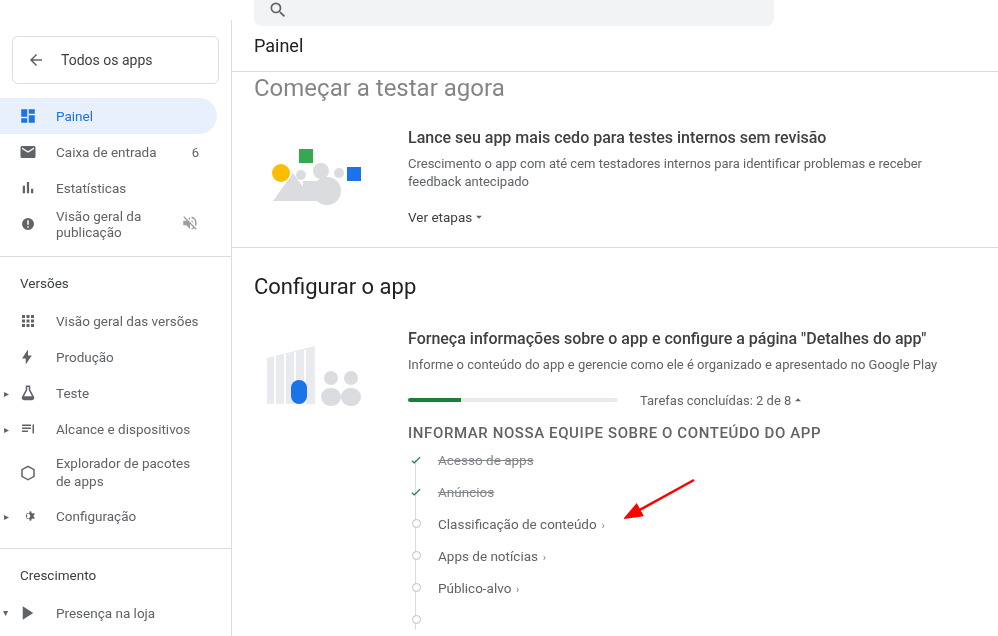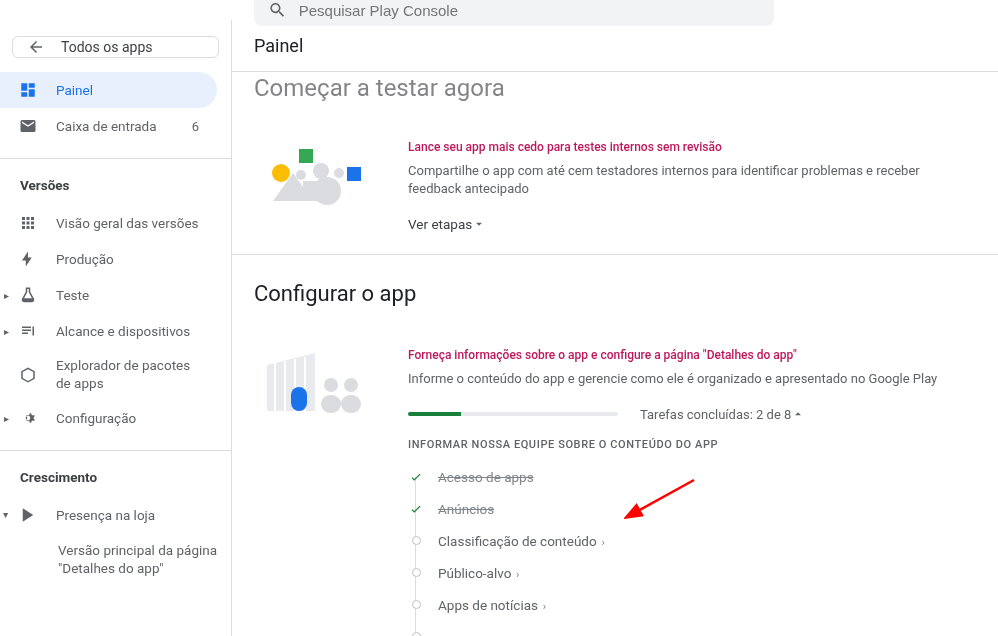--- a/index.html
+++ b/index.html
@@ -54,21 +54,21 @@
   .sidebar {
     width: 232px;
     border-right: 1px solid #dadce0;
     padding: 6px 0 20px;
     flex-shrink: 0;
   }
   .all-apps {
     margin: 10px 12px 8px;
     border: 1px solid #dadce0;
     border-radius: 6px;
-    height: 22px;
+    height: 48px;
     display: flex;
     align-items: center;
     padding: 0 14px;
     gap: 16px;
     cursor: pointer;
     color: #3c4043;
   }
   .nav-group { padding: 6px 0; }
   .nav-divider { border-top: 1px solid #dadce0; margin: 8px 0; }
   .nav-item {
@@ -91,21 +91,21 @@
   .nav-item .nav-icon { width: 20px; display: flex; justify-content: center; }
   .nav-item .nav-icon svg { fill: #5f6368; }
   .nav-item .nav-label { flex: 1; font-size: 13.5px; color: inherit; }
   .nav-item .nav-badge { font-size: 13px; color: #5f6368; }
   .nav-item .nav-trailing { color: #9aa0a6; }
   .nav-sub { padding-left: 58px; font-size: 13.5px; color: #5f6368; height: auto; padding-top: 8px; padding-bottom: 8px; line-height: 1.35; cursor: pointer; }
   .nav-section-label {
     padding: 10px 20px 6px;
     font-size: 13.5px;
     color: #3c4043;
-    font-weight: 700;
+    font-weight: 400;
   }
   .nav-caret-left {
     position: absolute;
     left: 4px;
     color: #5f6368;
     font-size: 10px;
   }
   
   .main {
     flex: 1;
@@ -143,25 +143,24 @@
   .illus {
     width: 130px;
     height: 90px;
     flex-shrink: 0;
     display: flex;
     align-items: center;
     justify-content: center;
   }
   .card-body { flex: 1; }
   .card-title {
-    font-size: 12px;
-    color: #be185d;
+    font-size: 16px;
+    color: #404040;
     font-weight: 500;
     margin-bottom: 8px;
-    margin-top: 12px;
   }
   .card-desc {
     font-size: 13px;
     color: #5f6368;
     margin-bottom: 18px;
     line-height: 1.4;
   }
   .ver-etapas {
     display: inline-flex;
     align-items: center;
@@ -191,25 +190,25 @@
     border-radius: 2px;
     overflow: hidden;
   }
   .progress-fill {
     height: 100%;
     background: #188038;
     width: 25%;
   }
   .progress-toggle { cursor: pointer; display:flex; align-items:center; gap:0; }
   .tasks-heading {
-    font-size: 11px;
+    font-size: 15px;
     letter-spacing: 0.6px;
     color: #5f6368;
     font-weight: 500;
-    margin: 16px 0 10px;
+    margin: 16px 0 2px;
   }
   .task-list { position: relative; }
   .task-item {
     display: flex;
     align-items: center;
     gap: 14px;
     padding: 8px 0;
     font-size: 13.5px;
     color: #5f6368;
   }
@@ -267,21 +266,20 @@
         <path d="M4 3l16 9-16 9V3z" fill="#607d8b"></path>
       </svg>
     <span class="logo-text">
       <span class="g1">Google Play</span> <span class="g2">Console</span>
     </span>
   </div>
   <div class="search-bar">
     <svg width="20" height="20" viewBox="0 0 24 24" fill="#5f6368">
         <path d="M15.5 14h-.79l-.28-.27A6.471 6.471 0 0016 9.5 6.5 6.5 0 109.5 16c1.61 0 3.09-.59 4.23-1.57l.27.28v.79l5 4.99L20.49 19l-4.99-5zm-6 0C7.01 14 5 11.99 5 9.5S7.01 5 9.5 5 14 7.01 14 9.5 11.99 14 9.5 14z"></path>
       </svg>
-    <input type="text" placeholder="Pesquisar Play Console" style="">
   </div>
 </div>
 
 <div class="layout">
 
   <nav class="sidebar">
     <div class="all-apps">
       <svg width="18" height="18" viewBox="0 0 24 24" fill="#5f6368">
           <path d="M20 11H7.83l5.59-5.59L12 4l-8 8 8 8 1.41-1.41L7.83 13H20v-2z"></path>
         </svg>
@@ -298,20 +296,39 @@
         <span class="nav-label">Painel</span>
       </div>
       <div class="nav-item">
         <span class="nav-icon">
             <svg width="18" height="18" viewBox="0 0 24 24">
               <path d="M20 4H4a2 2 0 00-2 2v12a2 2 0 002 2h16a2 2 0 002-2V6a2 2 0 00-2-2zm0 4l-8 5-8-5V6l8 5 8-5v2z"></path>
             </svg>
           </span>
         <span class="nav-label">Caixa de entrada</span>
         <span class="nav-badge">6</span>
+      </div>
+      <div class="nav-item">
+        <span class="nav-icon">
+            <svg width="18" height="18" viewBox="0 0 24 24">
+              <path d="M5 9h3v10H5V9zm5.5-5h3v15h-3V4zM16 13h3v6h-3v-6z"></path>
+            </svg>
+          </span>
+        <span class="nav-label">Estatísticas</span>
+      </div>
+      <div class="nav-item">
+        <span class="nav-icon">
+            <svg width="18" height="18" viewBox="0 0 24 24">
+              <path d="M12 4a8 8 0 100 16 8 8 0 000-16zm1 13h-2v-2h2v2zm0-4h-2V7h2v6z"></path>
+            </svg>
+          </span>
+        <span class="nav-label">Visão geral da publicação</span>
+        <span class="nav-trailing"><svg width="18" height="18" viewBox="0 0 24 24" fill="#9aa0a6">
+              <path d="M16.5 12A4.5 4.5 0 0014 8v1.7l2.48 2.48c.01-.06.02-.12.02-.18zM19 12c0 .94-.2 1.82-.54 2.64l1.51 1.51A8.8 8.8 0 0021 12c0-4.28-2.99-7.86-7-8.77v2.06c2.89.86 5 3.54 5 6.71zM4.27 3L3 4.27 7.73 9H3v6h4l5 5v-6.73l4.25 4.25c-.67.52-1.42.93-2.25 1.18v2.06a8.99 8.99 0 003.69-1.81L19.73 21 21 19.73 12 10.73 4.27 3zM12 4L9.91 6.09 12 8.18V4z"></path>
+            </svg></span>
       </div>
     </div>
 
     <div class="nav-divider"></div>
     <div class="nav-section-label">Versões</div>
     <div class="nav-group">
       <div class="nav-item">
         <span class="nav-icon">
             <svg width="18" height="18" viewBox="0 0 24 24">
               <path d="M4 4h4v4H4V4zm6 0h4v4h-4V4zm6 0h4v4h-4V4zM4 10h4v4H4v-4zm6 0h4v4h-4v-4zm6 0h4v4h-4v-4zM4 16h4v4H4v-4zm6 0h4v4h-4v-4zm6 0h4v4h-4v-4z"></path>
@@ -396,21 +413,21 @@
             <circle cx="42" cy="42" r="5" fill="#dadce0"></circle>
             <circle cx="80" cy="40" r="5" fill="#dadce0"></circle>
             <rect x="88" y="34" width="14" height="14" fill="#1a73e8"></rect>
             <polygon points="14,68 34,40 54,68" fill="#dadce0"></polygon>
             <circle cx="68" cy="58" r="14" fill="#dadce0"></circle>
             <rect x="44" y="48" width="14" height="20" fill="#dadce0"></rect>
           </svg>
         </div>
         <div class="card-body">
           <div class="card-title">Lance seu app mais cedo para testes internos sem revisão</div>
-          <div class="card-desc">Compartilhe o app com até cem testadores internos para identificar problemas e receber feedback antecipado</div>
+          <div class="card-desc">Crescimento o app com até cem testadores internos para identificar problemas e receber feedback antecipado</div>
           <div class="ver-etapas">
             <span>Ver etapas</span>
             <svg width="14" height="14" viewBox="0 0 24 24" fill="#5f6368">
                 <path d="M7 10l5 5 5-5H7z"></path>
               </svg>
           </div>
         </div>
       </div>
 
       <hr class="hr-full">
@@ -468,25 +485,25 @@
                   </svg>
                 </span>
               <span class="task-label">Anúncios</span>
             </div>
             <div class="task-item">
               <span class="task-marker circle"></span>
               <span class="task-label"><span>Classificação de conteúdo</span><span class="chev"> ›</span></span>
             </div>
             <div class="task-item">
               <span class="task-marker circle"></span>
-              <span class="task-label"><span>Público-alvo</span><span class="chev"> ›</span></span>
+              <span class="task-label"><span>Apps de notícias</span><span class="chev"> ›</span></span>
             </div>
             <div class="task-item">
               <span class="task-marker circle"></span>
-              <span class="task-label"><span>Apps de notícias</span><span class="chev"> ›</span></span>
+              <span class="task-label"><span>Público-alvo</span><span class="chev"> ›</span></span>
             </div>
             <div class="task-item">
               <span class="task-marker circle"></span>
             </div>
           </div>
         </div>
       </div>
     </div>
   </main>
 </div>

